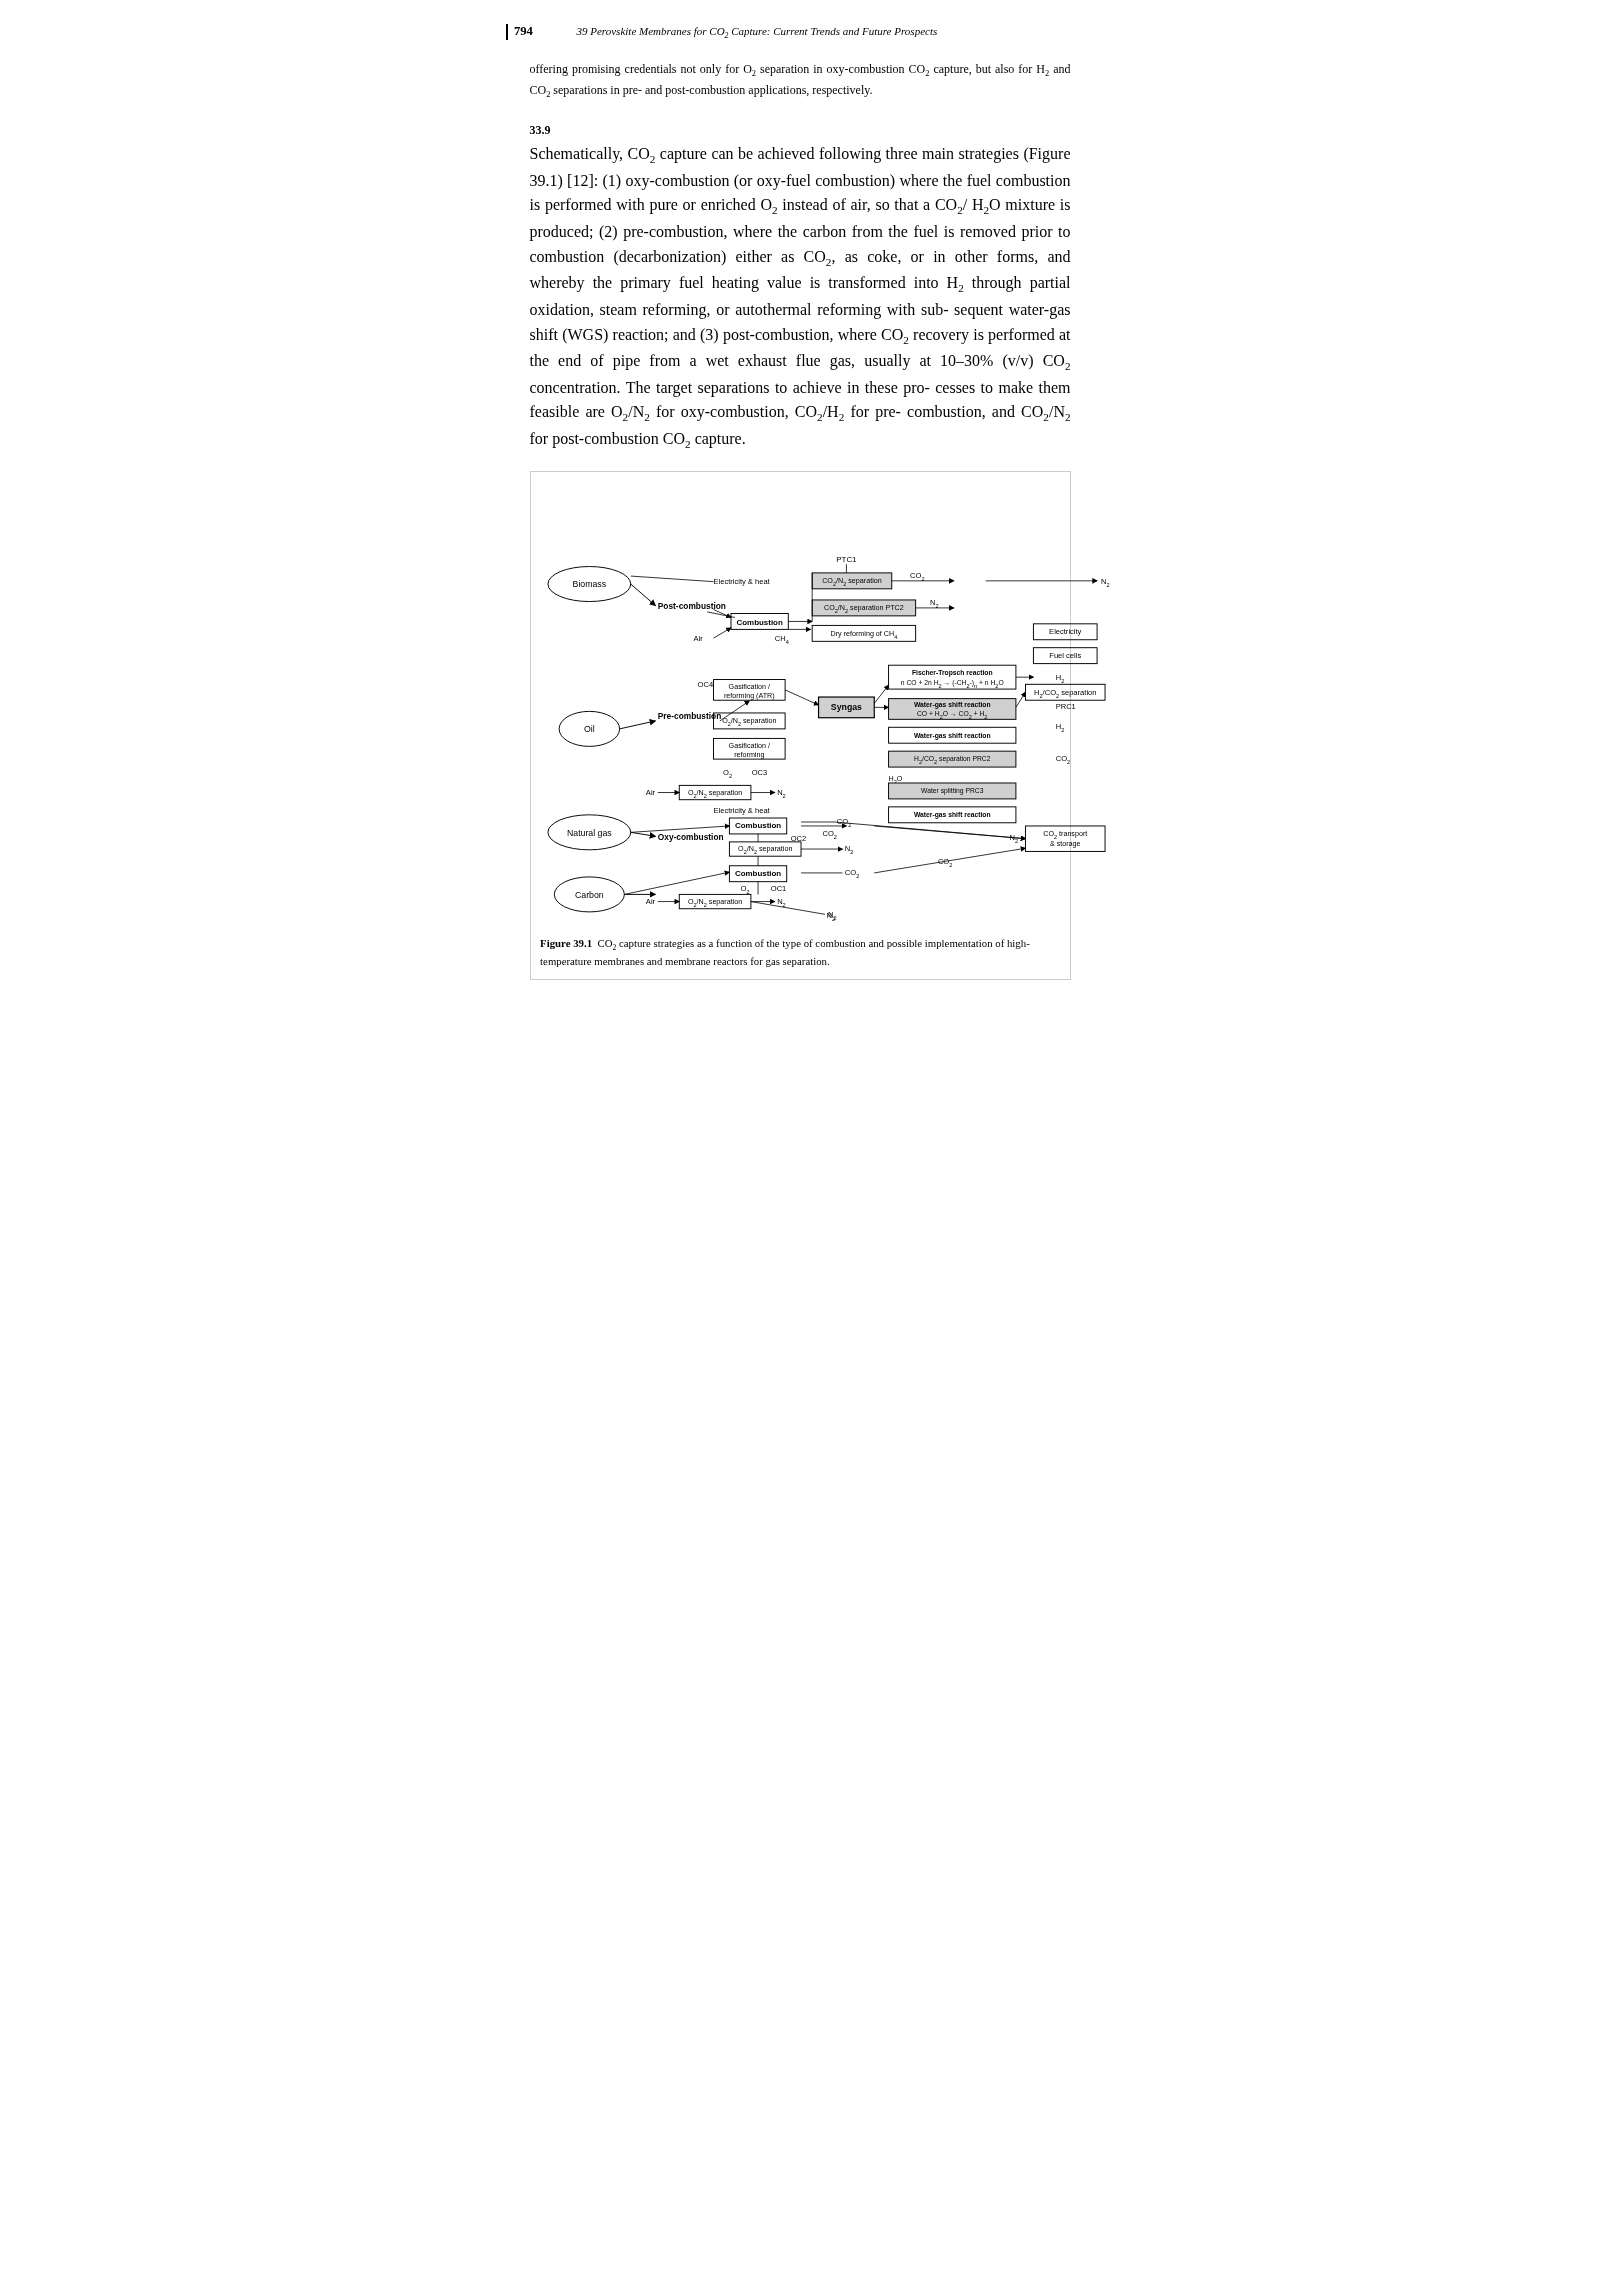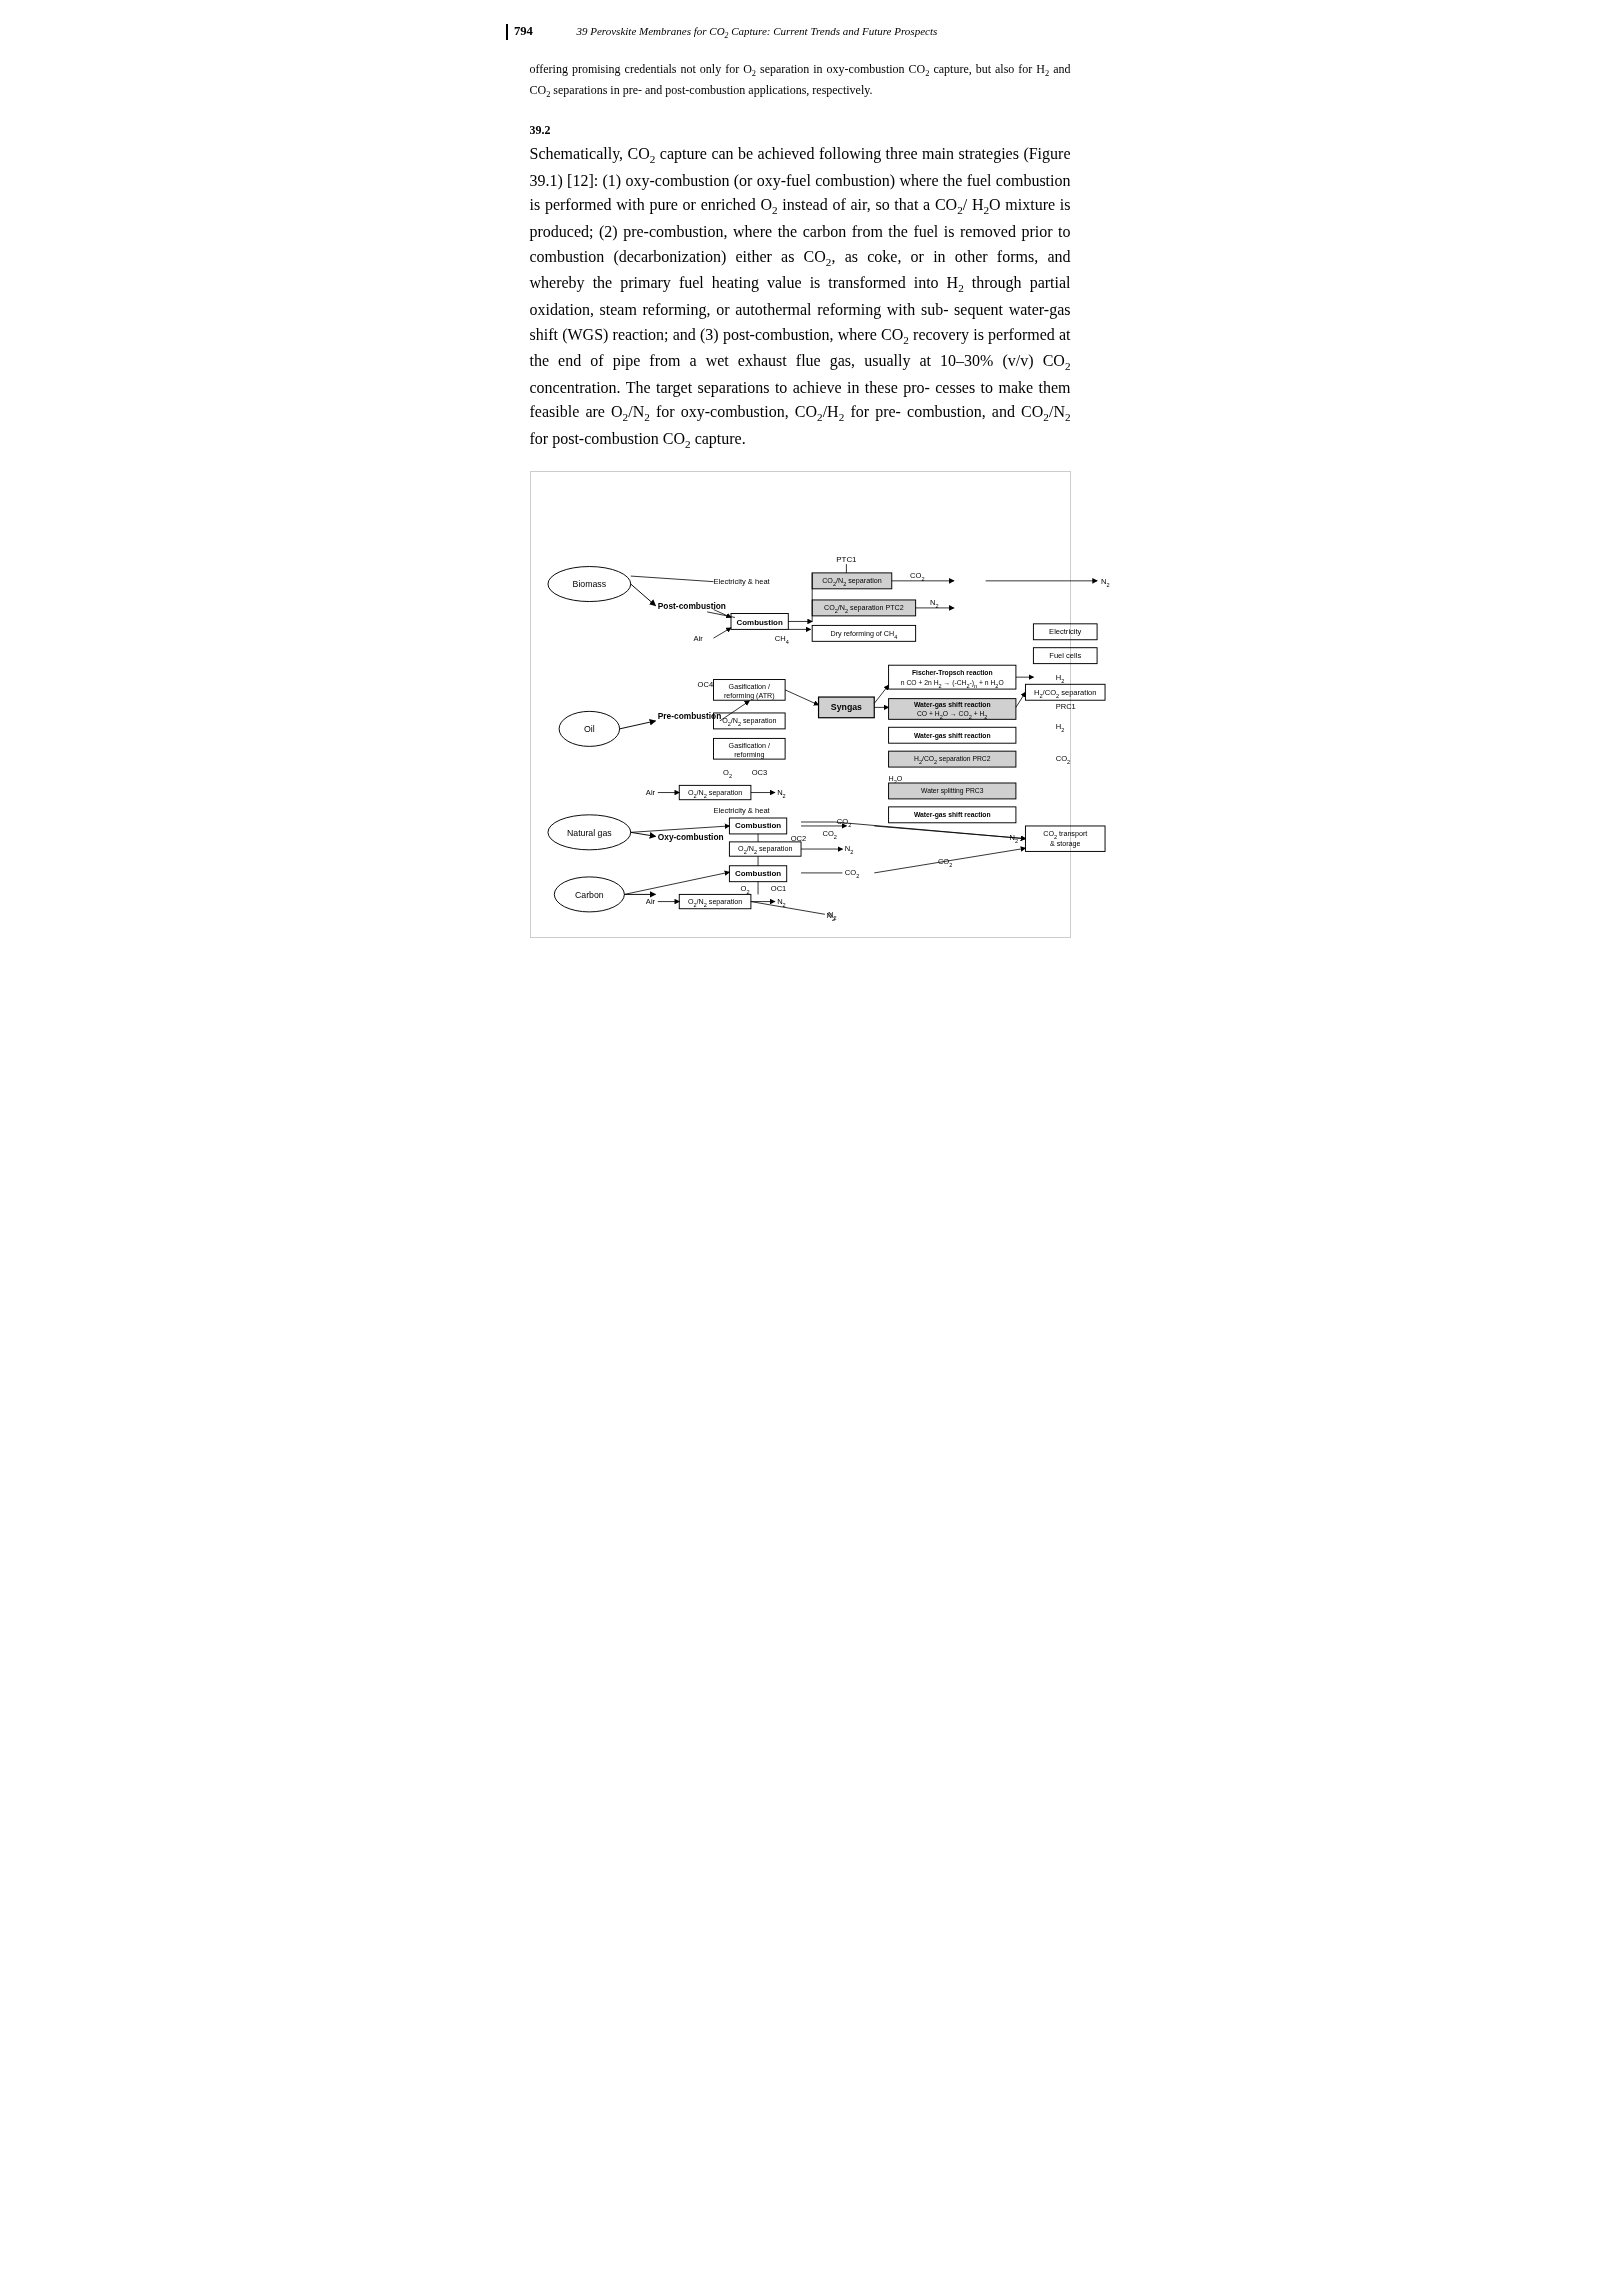--- a/index.html
+++ b/index.html
@@ -92,21 +92,21 @@
 </div>
 
 <div class="main-content">
 
   <p class="intro-para">
     offering promising credentials not only for O<sub>2</sub> separation in oxy-combustion
     CO<sub>2</sub> capture, but also for H<sub>2</sub> and CO<sub>2</sub> separations in pre- and post-combustion
     applications, respectively.
   </p>
 
-  <div class="section-number">39.2</div>
+  <div class="section-number">33.9</div>
 
 
   <p class="body-para">
     Schematically, CO<sub>2</sub> capture can be achieved following three main strategies
     (Figure 39.1) [12]: (1) oxy-combustion (or oxy-fuel combustion) where the fuel
     combustion is performed with pure or enriched O<sub>2</sub> instead of air, so that a CO<sub>2</sub>/
     H<sub>2</sub>O mixture is produced; (2) pre-combustion, where the carbon from the fuel is
     removed prior to combustion (decarbonization) either as CO<sub>2</sub>, as coke, or in
     other forms, and whereby the primary fuel heating value is transformed into H<sub>2</sub>
     through partial oxidation, steam reforming, or autothermal reforming with sub-
@@ -327,16 +327,21 @@
       <line x1="420" y1="491" x2="610" y2="460" stroke="#000" stroke-width="1" marker-end="url(#arrow)"></line>
 
       <defs>
         <marker id="arrow" markerWidth="7" markerHeight="7" refX="6" refY="3.5" orient="auto">
           <polygon points="0 0, 7 3.5, 0 7" fill="#000"></polygon>
         </marker>
       </defs>
 
     </svg>
 
+    <div class="figure-caption">
+      <strong>Figure 39.1</strong>
+      &nbsp;CO<sub>2</sub> capture strategies as a function of the type of combustion and possible
+      implementation of high-temperature membranes and membrane reactors for gas separation.
+    </div>
   </div>
 
 </div>
 
 
 </body></html>

